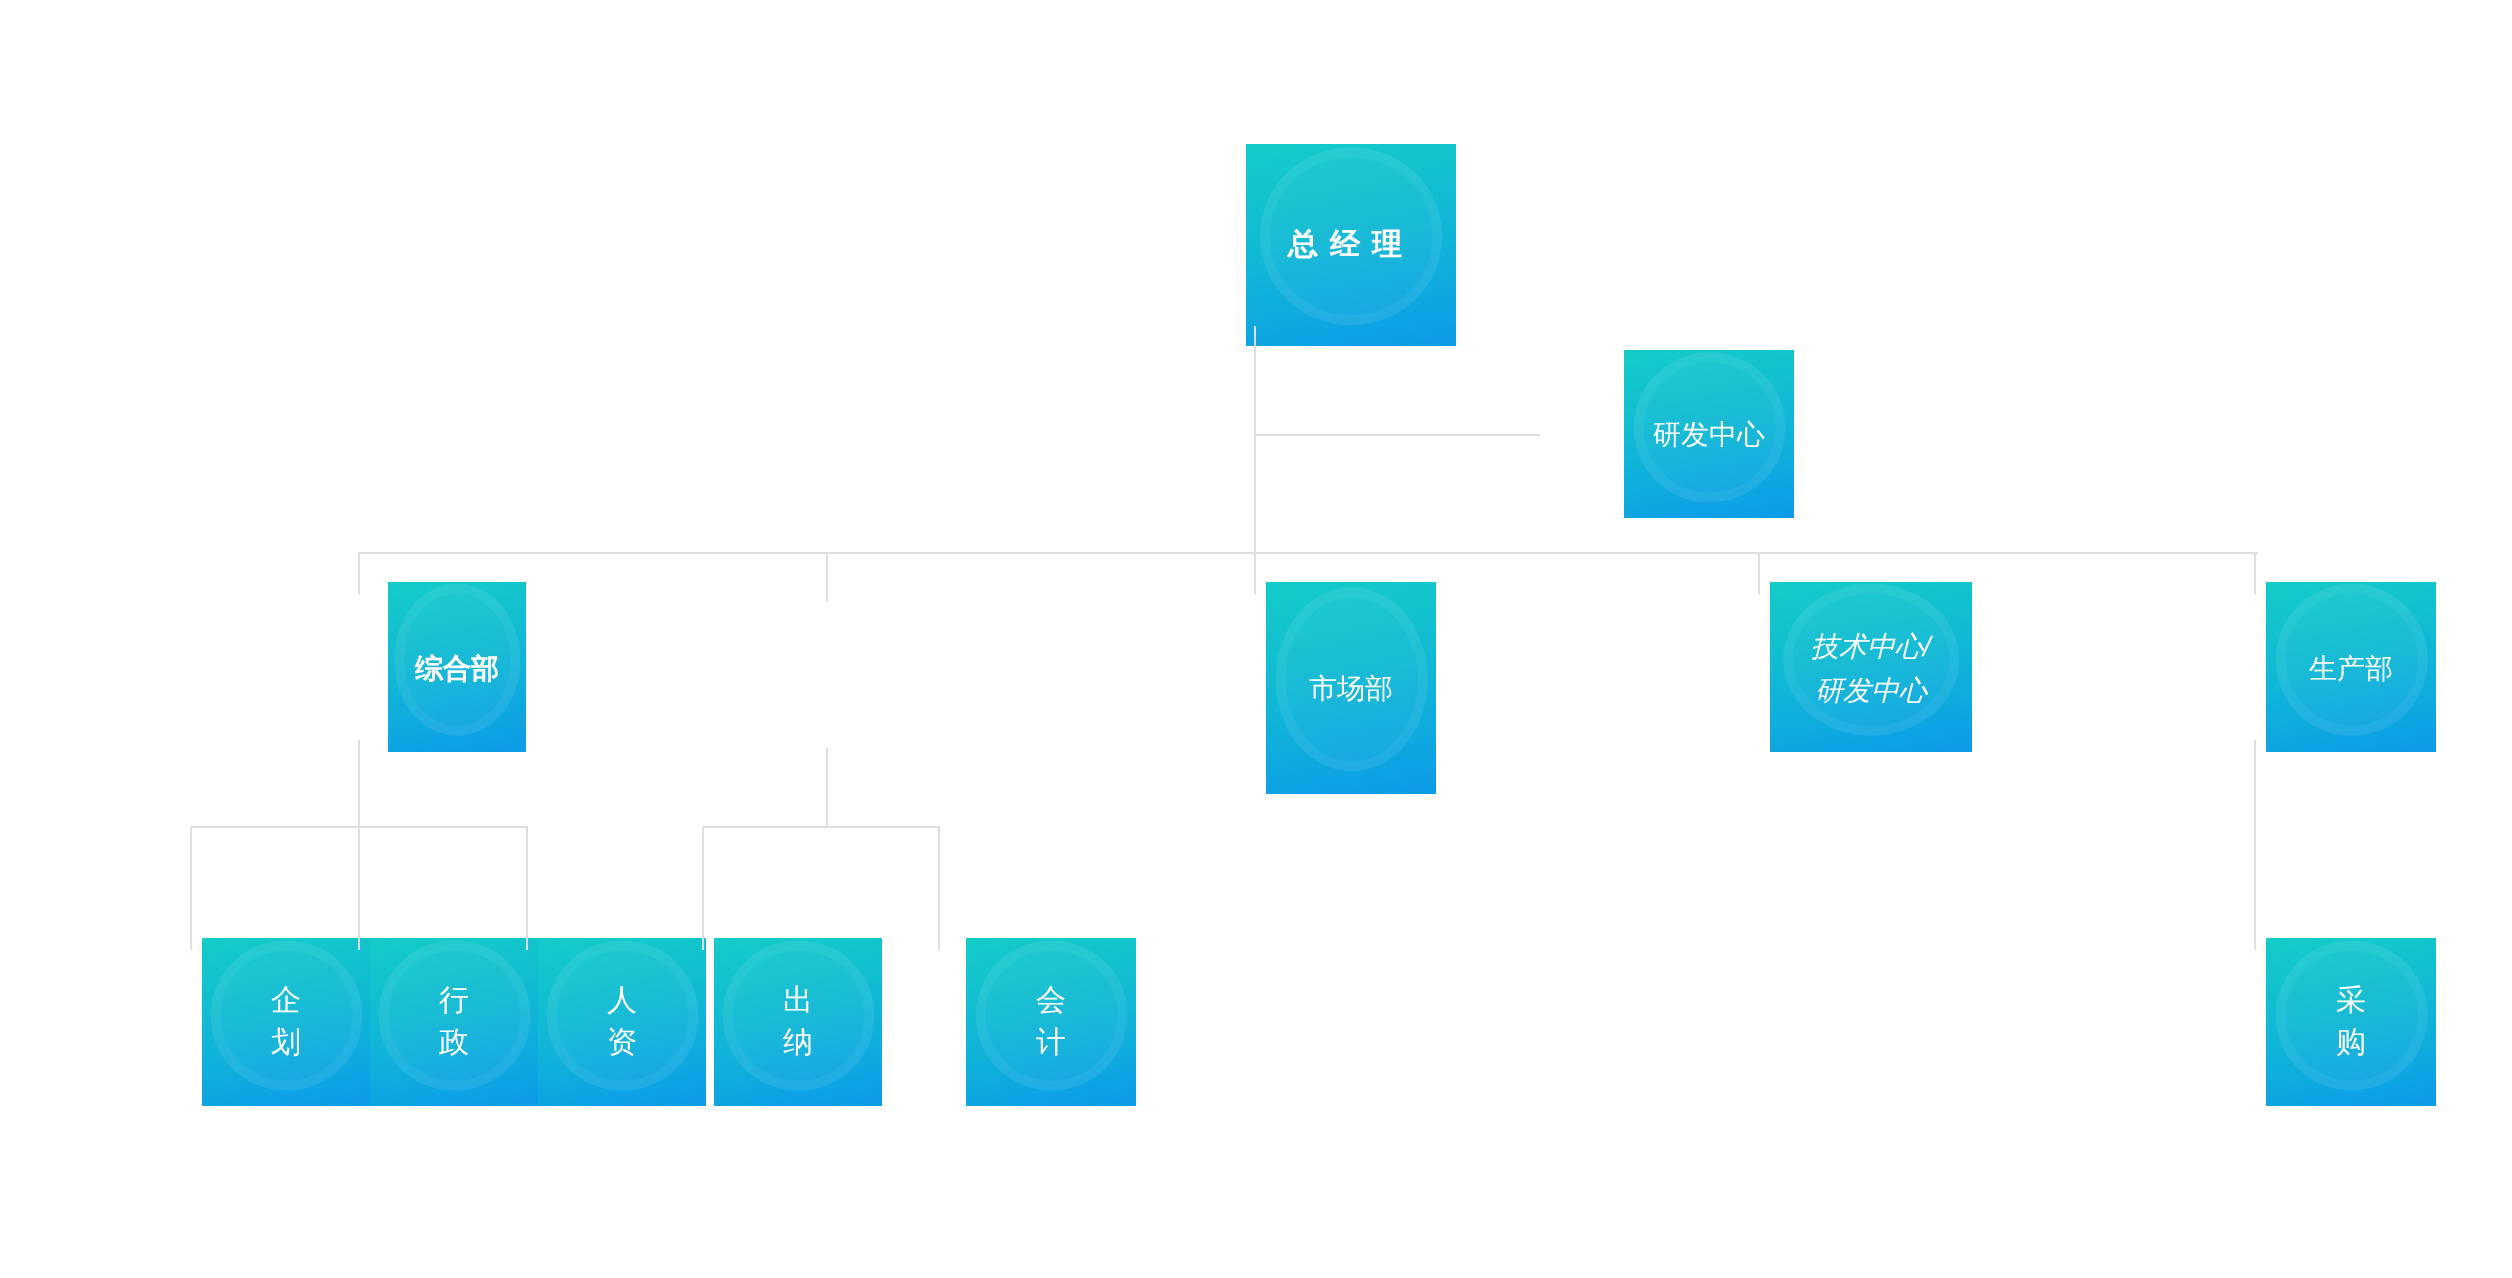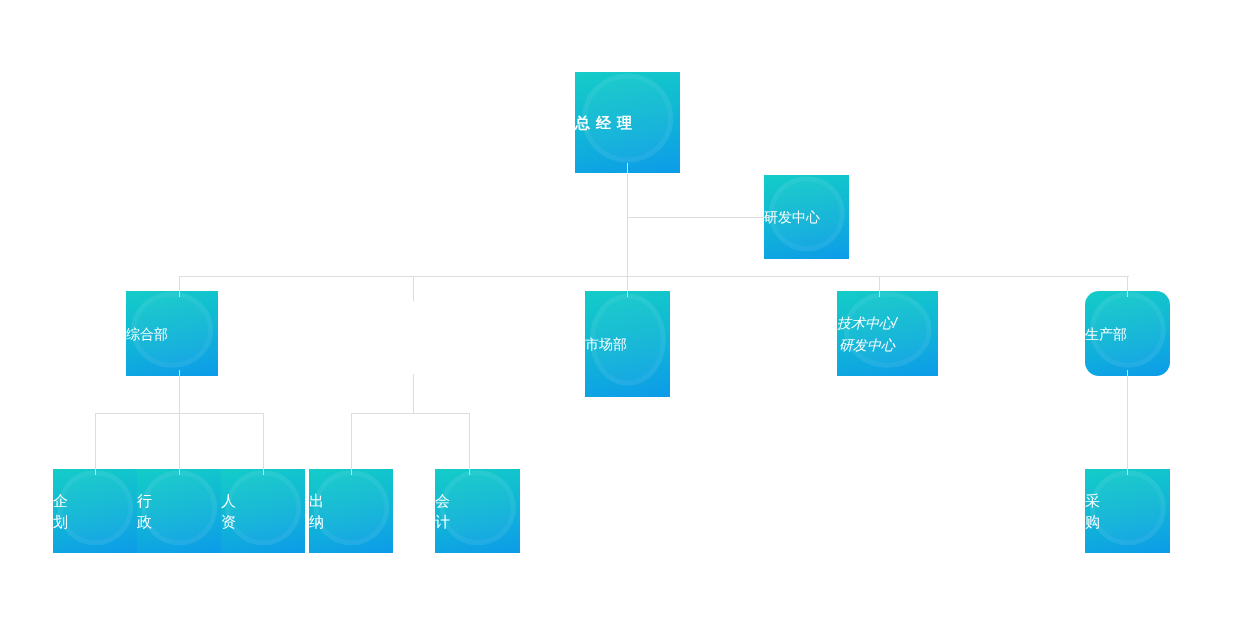--- a/index.html
+++ b/index.html
@@ -16,26 +16,27 @@
     overflow: hidden;
   }
   
   .node {
     position: absolute;
     z-index: 1;
     background: linear-gradient(168deg, #14ccc8 0%, #10b9d4 45%, #0d9be9 100%);
     color: #ffffff;
     display: flex;
     align-items: center;
-    justify-content: flex-start;
+    justify-content: center;
     text-align: center;
     font-size: 14px;
     line-height: 22px;
     white-space: pre-line;
     overflow: hidden;
+    margin-left: 48px;
   }
   
   .node::before {
     content: "";
     position: absolute;
     left: 50%;
     top: 46%;
     width: 78%;
     height: 78%;
     transform: translate(-50%, -50%);
@@ -98,35 +99,35 @@
   <div class="line v" style="left:1127px; top:370px; height:105px;"></div>
 
   <div class="node node-root" style="left:575px; top:72px; width:105px; height:101px;">
     <span class="label">总经理</span>
   </div>
 
   <div class="node" style="left:764px; top:175px; width:85px; height:84px;">
     <span class="label">研发中心</span>
   </div>
 
-  <div class="node" style="left:126px; top:291px; width:92px; height:85px;">
+  <div class="node" style="left:146px; top:291px; width:69px; height:85px;font-weight:bold;">
     <span class="label">综合部</span>
   </div>
 
 
   <div class="node" style="left:585px; top:291px; width:85px; height:106px;">
     <span class="label">市场部</span>
   </div>
 
   <div class="node" style="left:837px; top:291px; width:101px; height:85px;font-style:italic;">
     <span class="label">技术中心/
 研发中心</span>
   </div>
 
-  <div class="node" style="left:1085px; top:291px; width:85px; height:85px;border-radius:14px;">
+  <div class="node" style="left:1085px; top:291px; width:85px; height:85px;">
     <span class="label">生产部</span>
   </div>
 
   <div class="node node-vert" style="left:53px; top:469px; width:84px; height:84px;">
     <span class="label">企
 划</span>
   </div>
 
   <div class="node node-vert" style="left:137px; top:469px; width:84px; height:84px;">
     <span class="label">行

